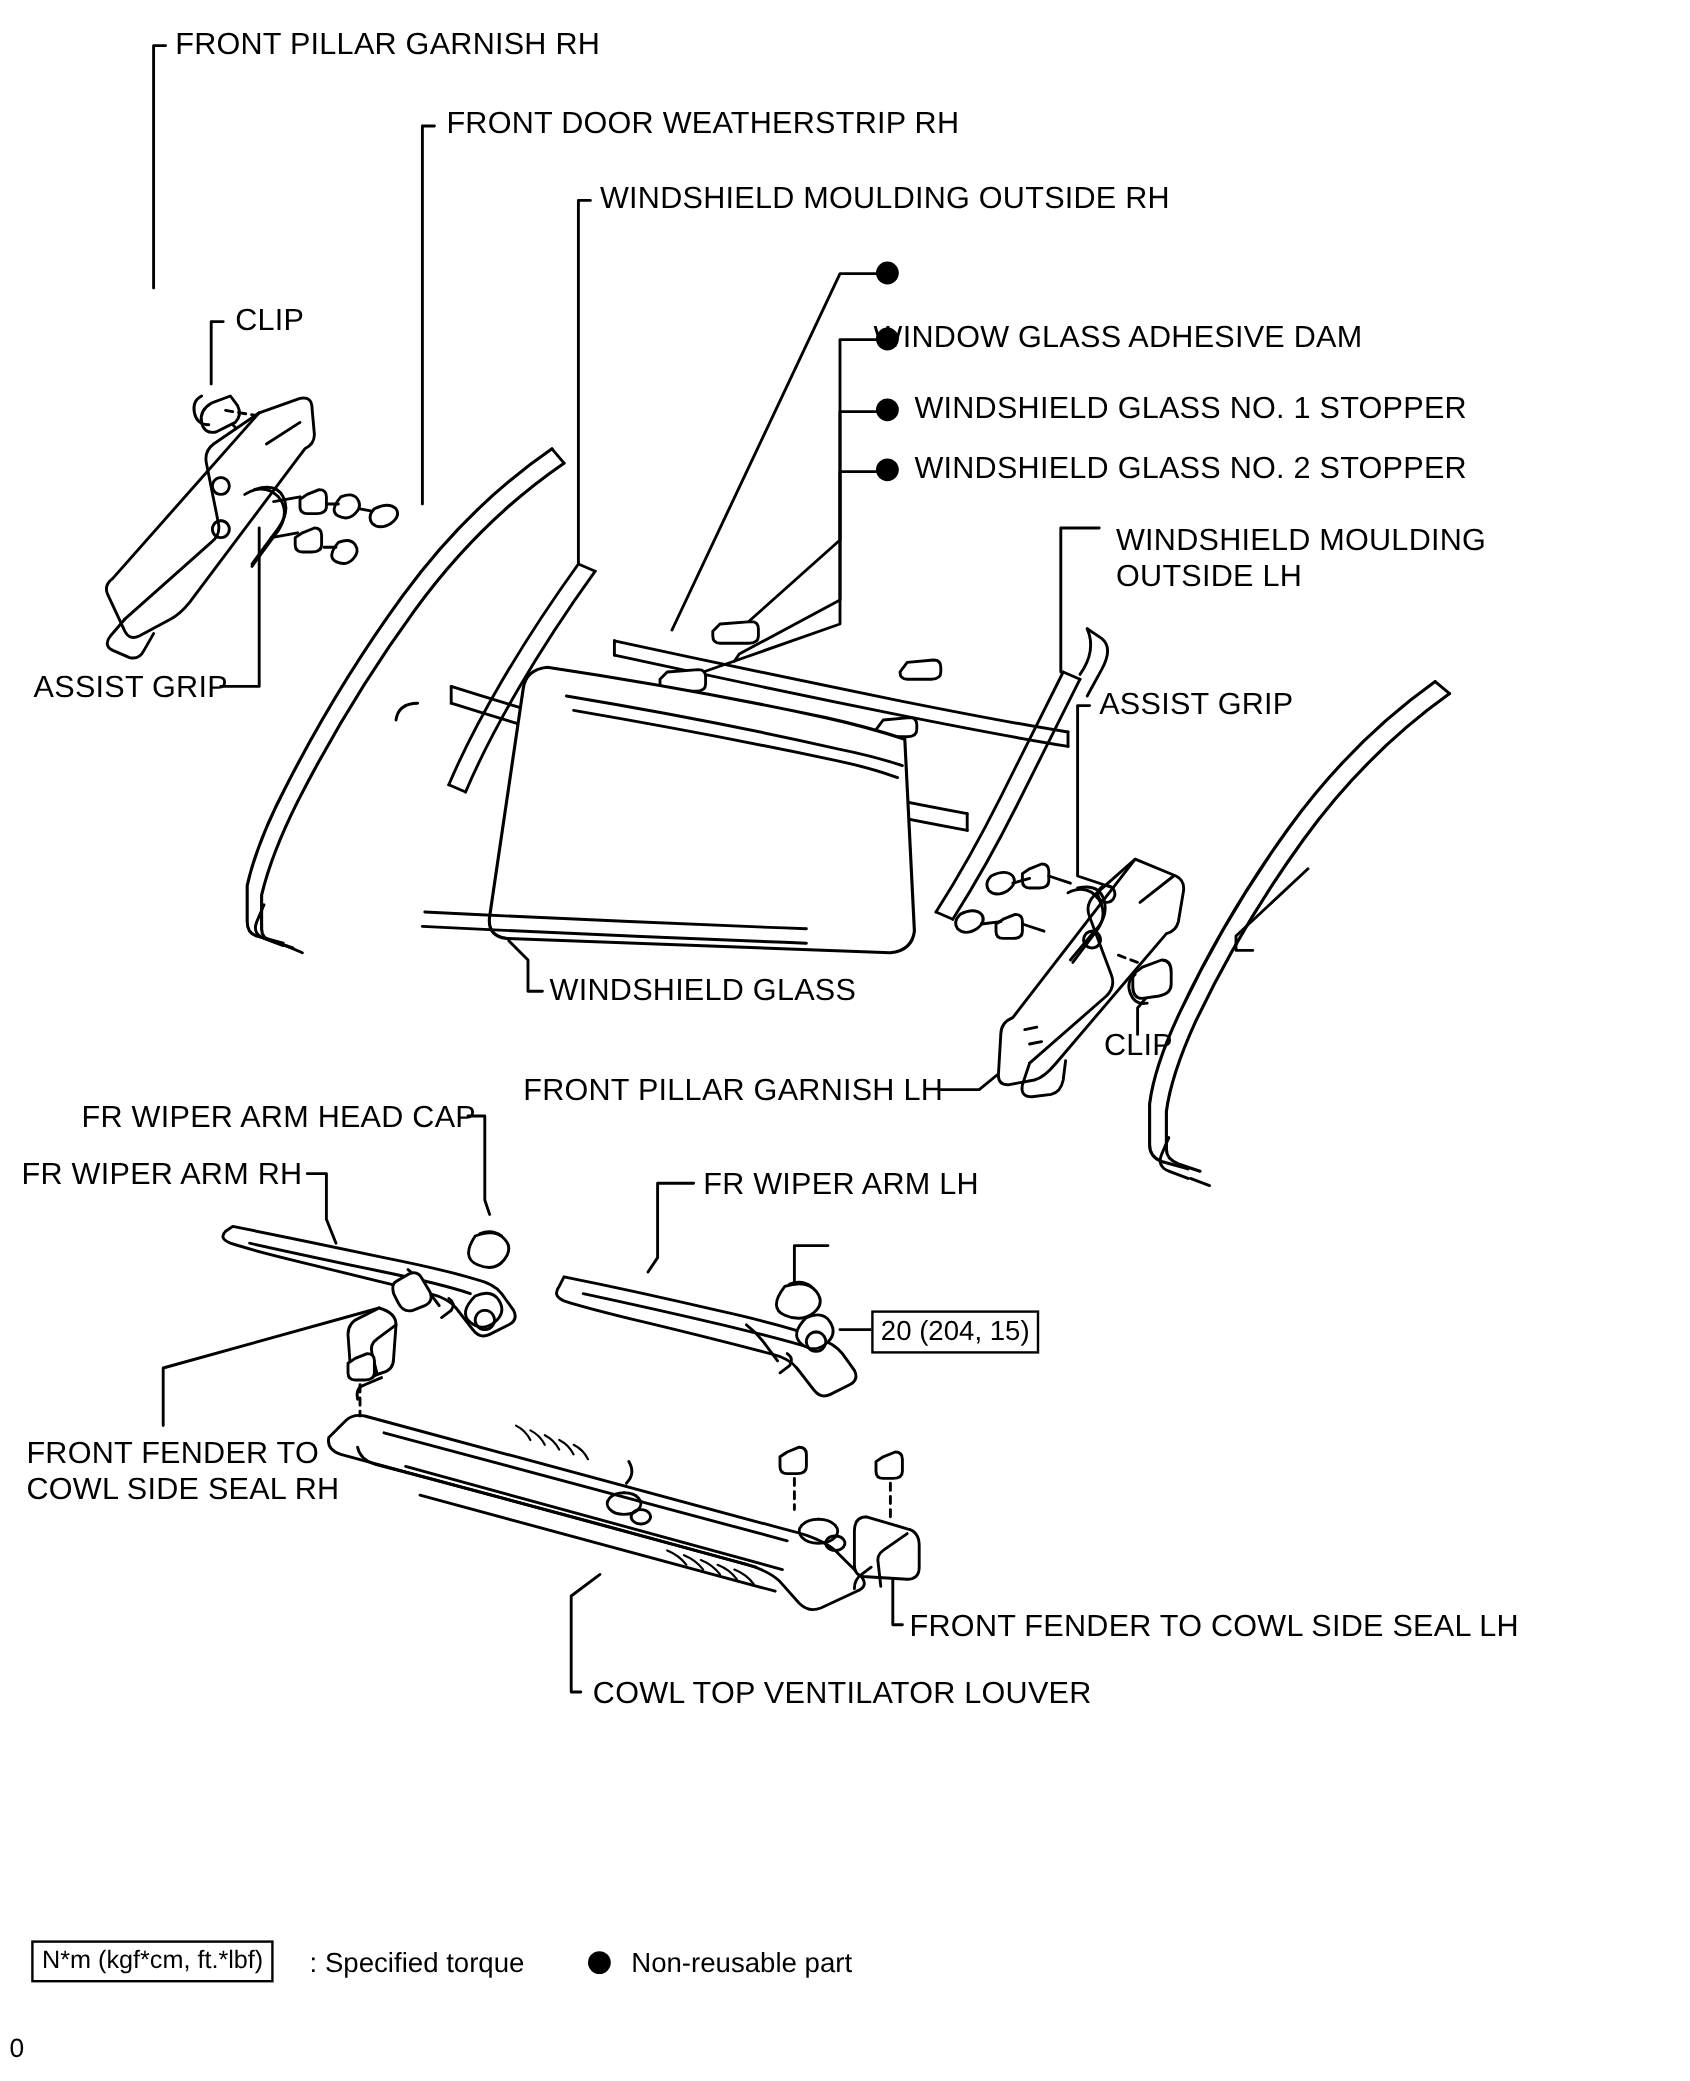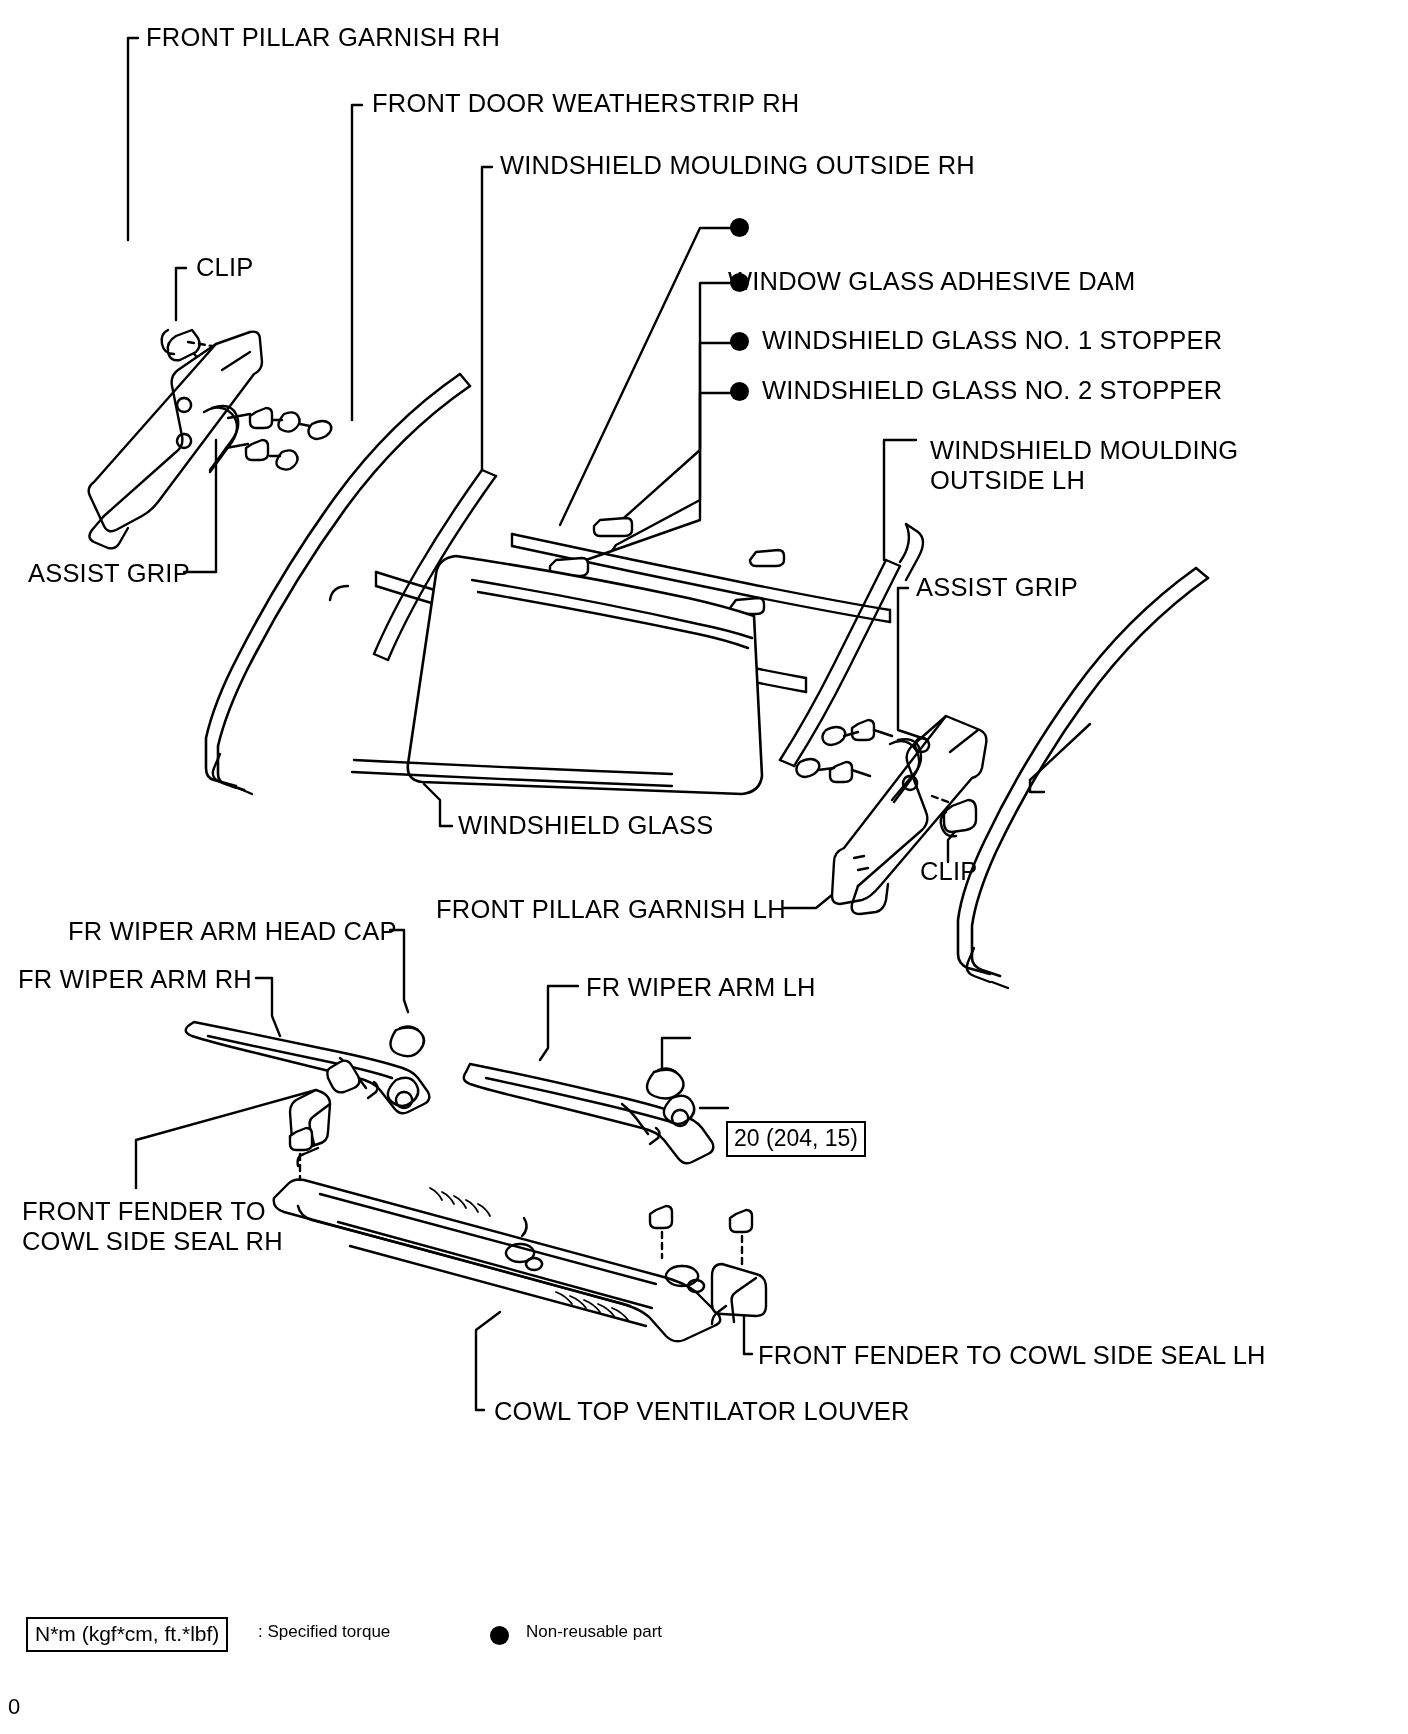--- a/index.html
+++ b/index.html
@@ -50,21 +50,21 @@
     position: absolute;
     border: 2px solid #000;
     padding: 2px 6px 3px 6px;
     font-size: 23px;
     font-family: "Liberation Sans", sans-serif;
     white-space: pre;
     background: #fff;
   }
   .legend {
     position: absolute;
-    font-size: 17px;
+    font-size: 23px;
   }
   .legend-box {
     position: absolute;
     border: 2px solid #000;
     padding: 3px 7px 4px 7px;
     font-size: 21px;
     white-space: pre;
     background: #fff;
   }
   .footer-char {
@@ -322,21 +322,21 @@
   <div class="lbl" style="left:916px; top:572px;">ASSIST GRIP</div>
   <div class="lbl" style="left:920px; top:856px;">CLIP</div>
 
   <div class="lbl" style="left:458px; top:810px;">WINDSHIELD GLASS</div>
   <div class="lbl" style="left:436px; top:894px;">FRONT PILLAR GARNISH LH</div>
 
   <div class="lbl" style="left:68px; top:916px;">FR WIPER ARM HEAD CAP</div>
   <div class="lbl" style="left:18px; top:964px;">FR WIPER ARM RH</div>
   <div class="lbl" style="left:586px; top:972px;">FR WIPER ARM LH</div>
 
-  <div class="torque-box" style="left:726px; top:1092px;margin-top:29px;">20 (204, 15)</div>
+  <div class="torque-box" style="left:726px; top:1092px;">20 (204, 15)</div>
 
   <div class="lbl two" style="left:22px; top:1196px;">FRONT FENDER TO
 COWL SIDE SEAL RH</div>
   <div class="lbl" style="left:758px; top:1340px;">FRONT FENDER TO COWL SIDE SEAL LH</div>
   <div class="lbl" style="left:494px; top:1396px;">COWL TOP VENTILATOR LOUVER</div>
 
   <div class="legend-box" style="left:26px; top:1617px;">N*m (kgf*cm, ft.*lbf)</div>
   <div class="legend" style="left:258px; top:1622px;">: Specified torque</div>
   <div class="bullet" style="left:490px; top:1626px;"></div>
   <div class="legend" style="left:526px; top:1622px;">Non-reusable part</div>

